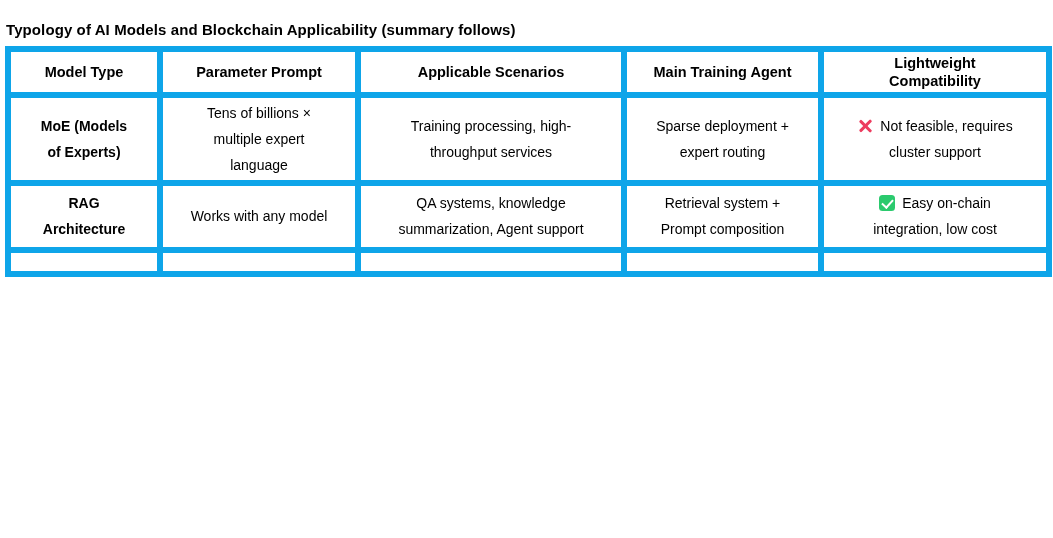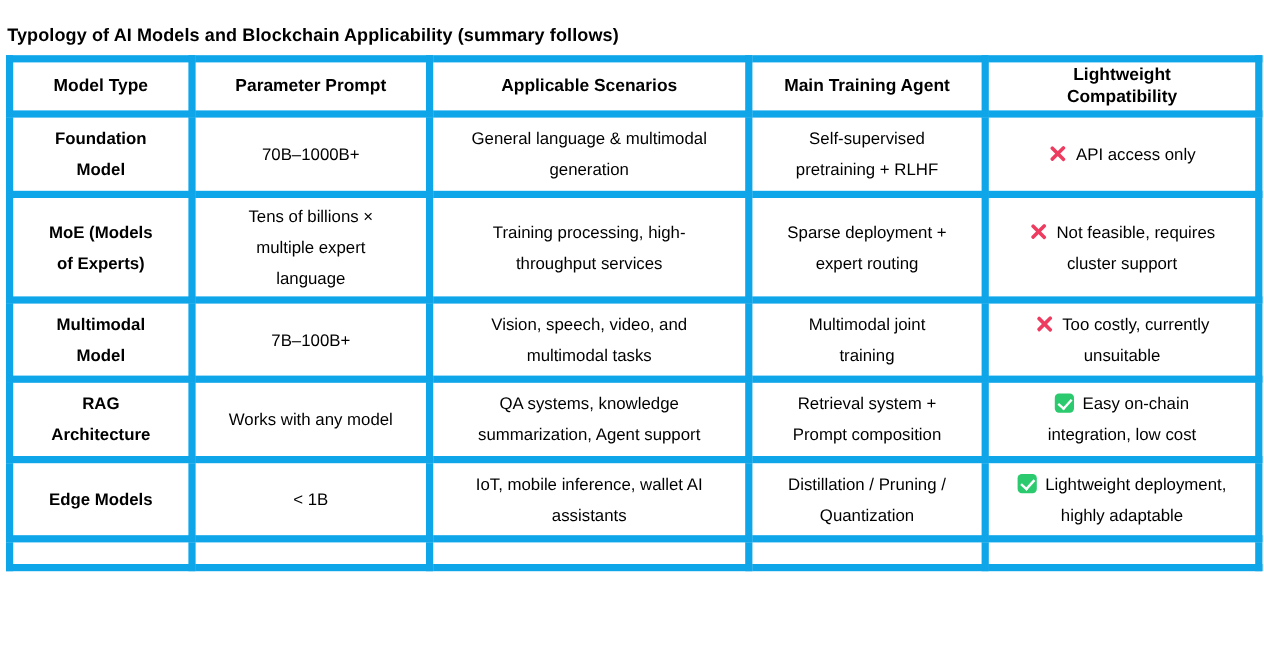--- a/index.html
+++ b/index.html
@@ -115,53 +115,32 @@
       <tr>
         <th>Model Type</th>
         <th>Parameter Prompt</th>
         <th>Applicable Scenarios</th>
         <th>Main Training Agent</th>
         <th>Lightweight Compatibility</th>
       </tr>
     </thead>
     <tbody>
       <tr>
-        <td class="model-type">Foundation Model</td>
-        <td>70B–1000B+</td>
-        <td>General language &amp; multimodal generation</td>
-        <td>Self-supervised pretraining + RLHF</td>
-        <td class="compat"><span class="icon icon-cross"></span><span>API access only</span></td>
-      </tr>
-      <tr>
         <td class="model-type">MoE (Models of Experts)</td>
         <td>Tens of billions × multiple expert language</td>
         <td>Training processing, high-throughput services</td>
         <td>Sparse deployment + expert routing</td>
         <td class="compat"><span class="icon icon-cross"></span><span>Not feasible, requires cluster support</span></td>
       </tr>
       <tr>
-        <td class="model-type">Multimodal Model</td>
-        <td>7B–100B+</td>
-        <td>Vision, speech, video, and multimodal tasks</td>
-        <td>Multimodal joint training</td>
-        <td class="compat"><span class="icon icon-cross"></span><span>Too costly, currently unsuitable</span></td>
-      </tr>
-      <tr>
         <td class="model-type">RAG Architecture</td>
         <td>Works with any model</td>
         <td>QA systems, knowledge summarization, Agent support</td>
         <td>Retrieval system + Prompt composition</td>
         <td class="compat"><span class="icon icon-check"></span><span>Easy on-chain integration, low cost</span></td>
-      </tr>
-      <tr>
-        <td class="model-type">Edge Models</td>
-        <td>&lt; 1B</td>
-        <td>IoT, mobile inference, wallet AI assistants</td>
-        <td>Distillation / Pruning / Quantization</td>
-        <td class="compat"><span class="icon icon-check"></span><span>Lightweight deployment, highly adaptable</span></td>
       </tr>
       <tr class="partial-row">
         <td></td>
         <td></td>
         <td></td>
         <td></td>
         <td></td>
       </tr>
     </tbody>
   </table>

